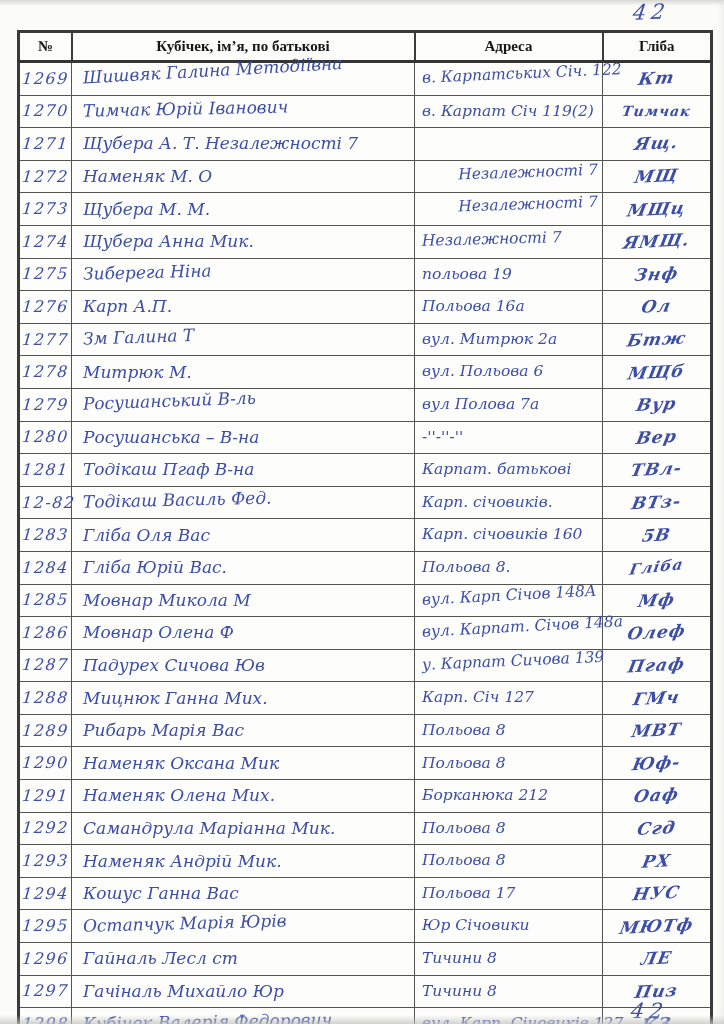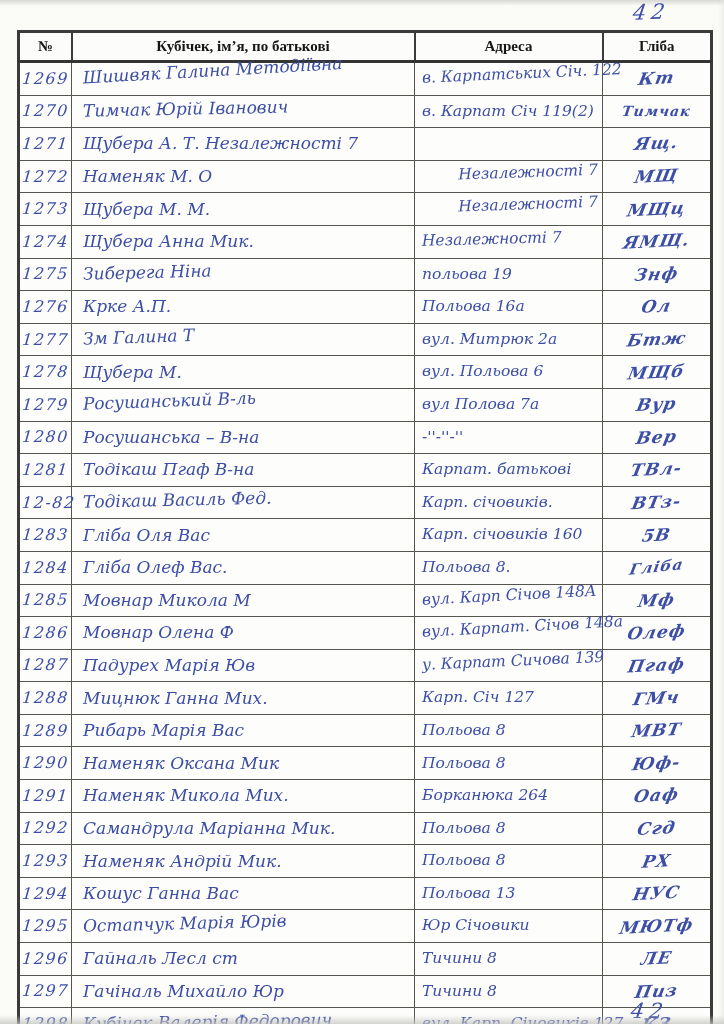--- a/index.html
+++ b/index.html
@@ -247,21 +247,21 @@
         </td>
         <td class="cell-signature">
           <span class="hw signature">Знф</span>
         </td>
       </tr>
       <tr>
         <td class="cell-num">
           <span class="hw num">1276</span>
         </td>
         <td class="cell-name">
-          <span class="hw name">Крке  А.П.</span>
+          <span class="hw name">Карп  А.П.</span>
         </td>
         <td class="cell-address">
           <span class="hw address">Польова 16а</span>
         </td>
         <td class="cell-signature">
           <span class="hw signature">Ол</span>
         </td>
       </tr>
       <tr>
         <td class="cell-num">
@@ -275,21 +275,21 @@
         </td>
         <td class="cell-signature">
           <span class="hw signature">Бтж</span>
         </td>
       </tr>
       <tr>
         <td class="cell-num">
           <span class="hw num">1278</span>
         </td>
         <td class="cell-name">
-          <span class="hw name">Щубера М.</span>
+          <span class="hw name">Митрюк М.</span>
         </td>
         <td class="cell-address">
           <span class="hw address">вул. Польова 6</span>
         </td>
         <td class="cell-signature">
           <span class="hw signature">МЩб</span>
         </td>
       </tr>
       <tr>
         <td class="cell-num">
@@ -359,21 +359,21 @@
         </td>
         <td class="cell-signature">
           <span class="hw signature">5В</span>
         </td>
       </tr>
       <tr>
         <td class="cell-num">
           <span class="hw num">1284</span>
         </td>
         <td class="cell-name">
-          <span class="hw name">Гліба Олеф Вас.</span>
+          <span class="hw name">Гліба Юрій Вас.</span>
         </td>
         <td class="cell-address">
           <span class="hw address">Польова 8.</span>
         </td>
         <td class="cell-signature">
           <span class="hw signature">Гліба</span>
         </td>
       </tr>
       <tr>
         <td class="cell-num">
@@ -401,21 +401,21 @@
         </td>
         <td class="cell-signature">
           <span class="hw signature">Олеф</span>
         </td>
       </tr>
       <tr>
         <td class="cell-num">
           <span class="hw num">1287</span>
         </td>
         <td class="cell-name">
-          <span class="hw name">Падурех Марія Юв</span>
+          <span class="hw name">Падурех Сичова Юв</span>
         </td>
         <td class="cell-address">
           <span class="hw address">у. Карпат Сичова 139</span>
         </td>
         <td class="cell-signature">
           <span class="hw signature">Пгаф</span>
         </td>
       </tr>
       <tr>
         <td class="cell-num">
@@ -457,24 +457,24 @@
         </td>
         <td class="cell-signature">
           <span class="hw signature">Юф-</span>
         </td>
       </tr>
       <tr>
         <td class="cell-num">
           <span class="hw num">1291</span>
         </td>
         <td class="cell-name">
-          <span class="hw name">Наменяк Микола Мих.</span>
-        </td>
-        <td class="cell-address">
-          <span class="hw address">Борканюка 264</span>
+          <span class="hw name">Наменяк Олена Мих.</span>
+        </td>
+        <td class="cell-address">
+          <span class="hw address">Борканюка 212</span>
         </td>
         <td class="cell-signature">
           <span class="hw signature">Оаф</span>
         </td>
       </tr>
       <tr>
         <td class="cell-num">
           <span class="hw num">1292</span>
         </td>
         <td class="cell-name">
@@ -502,21 +502,21 @@
         </td>
       </tr>
       <tr>
         <td class="cell-num">
           <span class="hw num">1294</span>
         </td>
         <td class="cell-name">
           <span class="hw name">Кошус Ганна Вас</span>
         </td>
         <td class="cell-address">
-          <span class="hw address">Польова 13</span>
+          <span class="hw address">Польова 17</span>
         </td>
         <td class="cell-signature">
           <span class="hw signature">НУС</span>
         </td>
       </tr>
       <tr>
         <td class="cell-num">
           <span class="hw num">1295</span>
         </td>
         <td class="cell-name">

